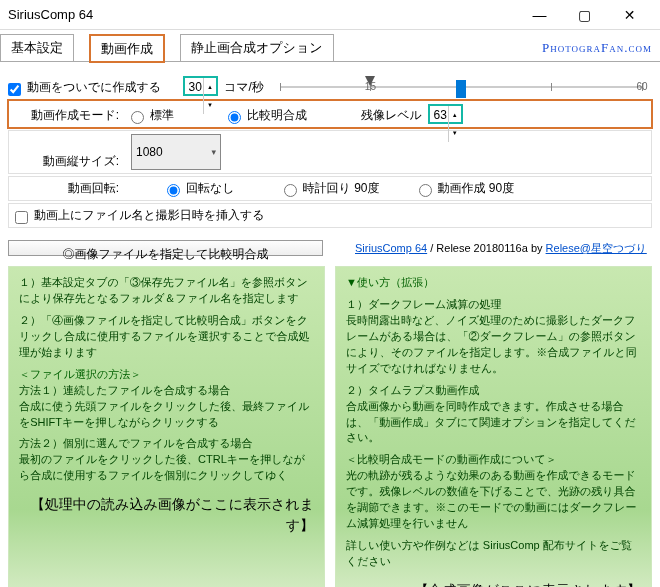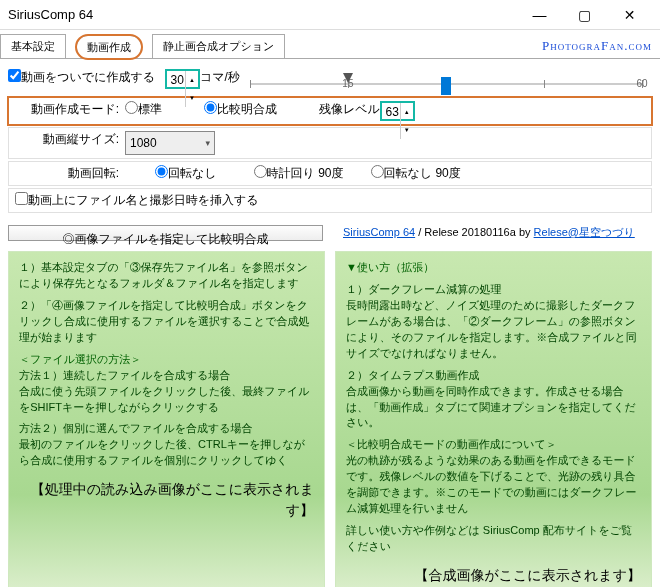--- a/index.html
+++ b/index.html
@@ -2,42 +2,42 @@
 <html><head>
 <meta charset="utf-8">
 <style>
 * { box-sizing: border-box; margin: 0; padding: 0; }
 body { font-family: "MS PGothic", "Meiryo", sans-serif; font-size: 12px; background: #fff; width: 660px; }
 .titlebar { height: 30px; display: flex; align-items: center; padding: 0 8px; background: #fff; border-bottom: 1px solid #ddd; }
 .titlebar-text { flex: 1; font-size: 13px; color: #000; }
 .titlebar-btns { display: flex; gap: 0; }
 .titlebar-btn { width: 45px; height: 30px; display: flex; align-items: center; justify-content: center; font-size: 14px; cursor: default; }
 .tabs-row { display: flex; align-items: center; border-bottom: 1px solid #aaa; padding-top: 4px; }
-.tab { padding: 4px 10px; border: 1px solid #aaa; border-bottom: none; background: #fff; font-size: 11px; margin-right: 10px; cursor: pointer; }
+.tab { padding: 4px 10px; border: 1px solid #aaa; border-bottom: none; background: #fff; font-size: 13px; margin-right: 16px; cursor: pointer; }
 .tab.active { background: #fff; position: relative; top: 1px; }
-.tab.highlight { outline: 2px solid #d87530; outline-offset: -1px; border-radius: 13px; }
+.tab.highlight { outline: 2px solid #d87530; outline-offset: -1px; }
 .brand { margin-left: auto; margin-right: 8px; color: #1d4ed8; font-family: Georgia, serif; font-size: 13px; letter-spacing: 1px; font-variant: small-caps; }
 .content { padding: 6px 8px; }
-.row { display: flex; align-items: flex-start; padding: 4px 0; }
+.row { display: flex; align-items: flex-end; padding: 4px 0; gap: 6px; }
 .row.bordered { border: 1px solid #e0e0e0; padding: 3px 6px; margin-bottom: 2px; }
 .row.highlight { outline: 2px solid #d87530; outline-offset: -1px; }
 .checkbox { width: 13px; height: 13px; }
 .num-input { width: 35px; height: 20px; border: 2px solid #14b8a6; text-align: right; padding-right: 14px; position: relative; display: inline-block; line-height: 18px; background: #fff; }
 .spinner { position: absolute; right: 0; top: 0; width: 13px; height: 18px; display: flex; flex-direction: column; }
 .spinner-btn { flex: 1; font-size: 6px; display: flex; align-items: center; justify-content: center; border-left: 1px solid #ccc; cursor: pointer; }
 .slider-track { flex: 1; height: 24px; position: relative; margin: 0 10px; }
 .slider-line { position: absolute; top: 14px; left: 0; right: 0; height: 2px; background: #ccc; }
 .slider-tick { position: absolute; top: 11px; width: 1px; height: 8px; background: #888; }
 .slider-label { position: absolute; top: -4px; font-size: 10px; color: #666; transform: translateX(-50%); margin-top: 13px; }
 .slider-thumb { position: absolute; top: 8px; width: 10px; height: 18px; background: #0078d7; transform: translateX(-50%); }
 .slider-thumb.tri { width: 0; height: 0; background: none; border-left: 5px solid transparent; border-right: 5px solid transparent; border-top: 10px solid #555; top: 4px; }
 .radio { width: 13px; height: 13px; }
 .radio-label { margin-right: 12px; }
 .label-col { width: 110px; text-align: right; padding-right: 6px; }
-.select { width: 90px; height: 24px; border: 1px solid #888; background: #eee; display: flex; align-items: center; padding: 0 4px; justify-content: space-between; cursor: pointer; }
+.select { width: 90px; height: 36px; border: 1px solid #888; background: #eee; display: flex; align-items: center; padding: 0 4px; justify-content: space-between; cursor: pointer; }
 .chev { font-size: 9px; color: #555; }
 .big-btn { width: 315px; height: 16px; border: 1px solid #999; background: linear-gradient(#fdfdfd,#eee); text-align: center; line-height: 26px; cursor: pointer; }
 .release-line { font-size: 11px; }
 .link { color: #0050cc; text-decoration: underline; cursor: pointer; }
 .help-panels { display: flex; gap: 10px; margin-top: 6px; }
 .help-panel { flex: 1; background: linear-gradient(#c8e8b0, #a8d890 70%, #dff0d0); padding: 8px 10px; color: #004400; font-size: 11px; line-height: 1.45; border: 1px solid #cfe8bf; }
 .help-panel .head { color: #006000; }
 .help-panel p { margin-bottom: 6px; }
 .help-panel .placeholder { font-size: 14px; color: #000; text-align: right; margin-top: 10px; font-weight: normal; }
 </style>
@@ -117,21 +117,21 @@
   <div class="row bordered">
     <span class="label-col">動画回転:</span>
     <span style="width:30px"></span>
     <input type="radio" class="radio" checked="" style="">
     <span class="radio-label">回転なし</span>
     <span style="width:25px"></span>
     <input type="radio" class="radio" style="">
     <span class="radio-label">時計回り 90度</span>
     <span style="width:15px"></span>
     <input type="radio" class="radio" style="">
-    <span class="radio-label">回転なし 90度</span>
+    <span class="radio-label">動画作成 90度</span>
   </div>
 
   <div class="row bordered">
     <input type="checkbox" class="checkbox" style="">
     <span>動画上にファイル名と撮影日時を挿入する</span>
   </div>
 
   <div class="row" style="margin-top:8px">
     <div class="big-btn">◎画像ファイルを指定して比較明合成</div>
     <span style="width:20px"></span>

